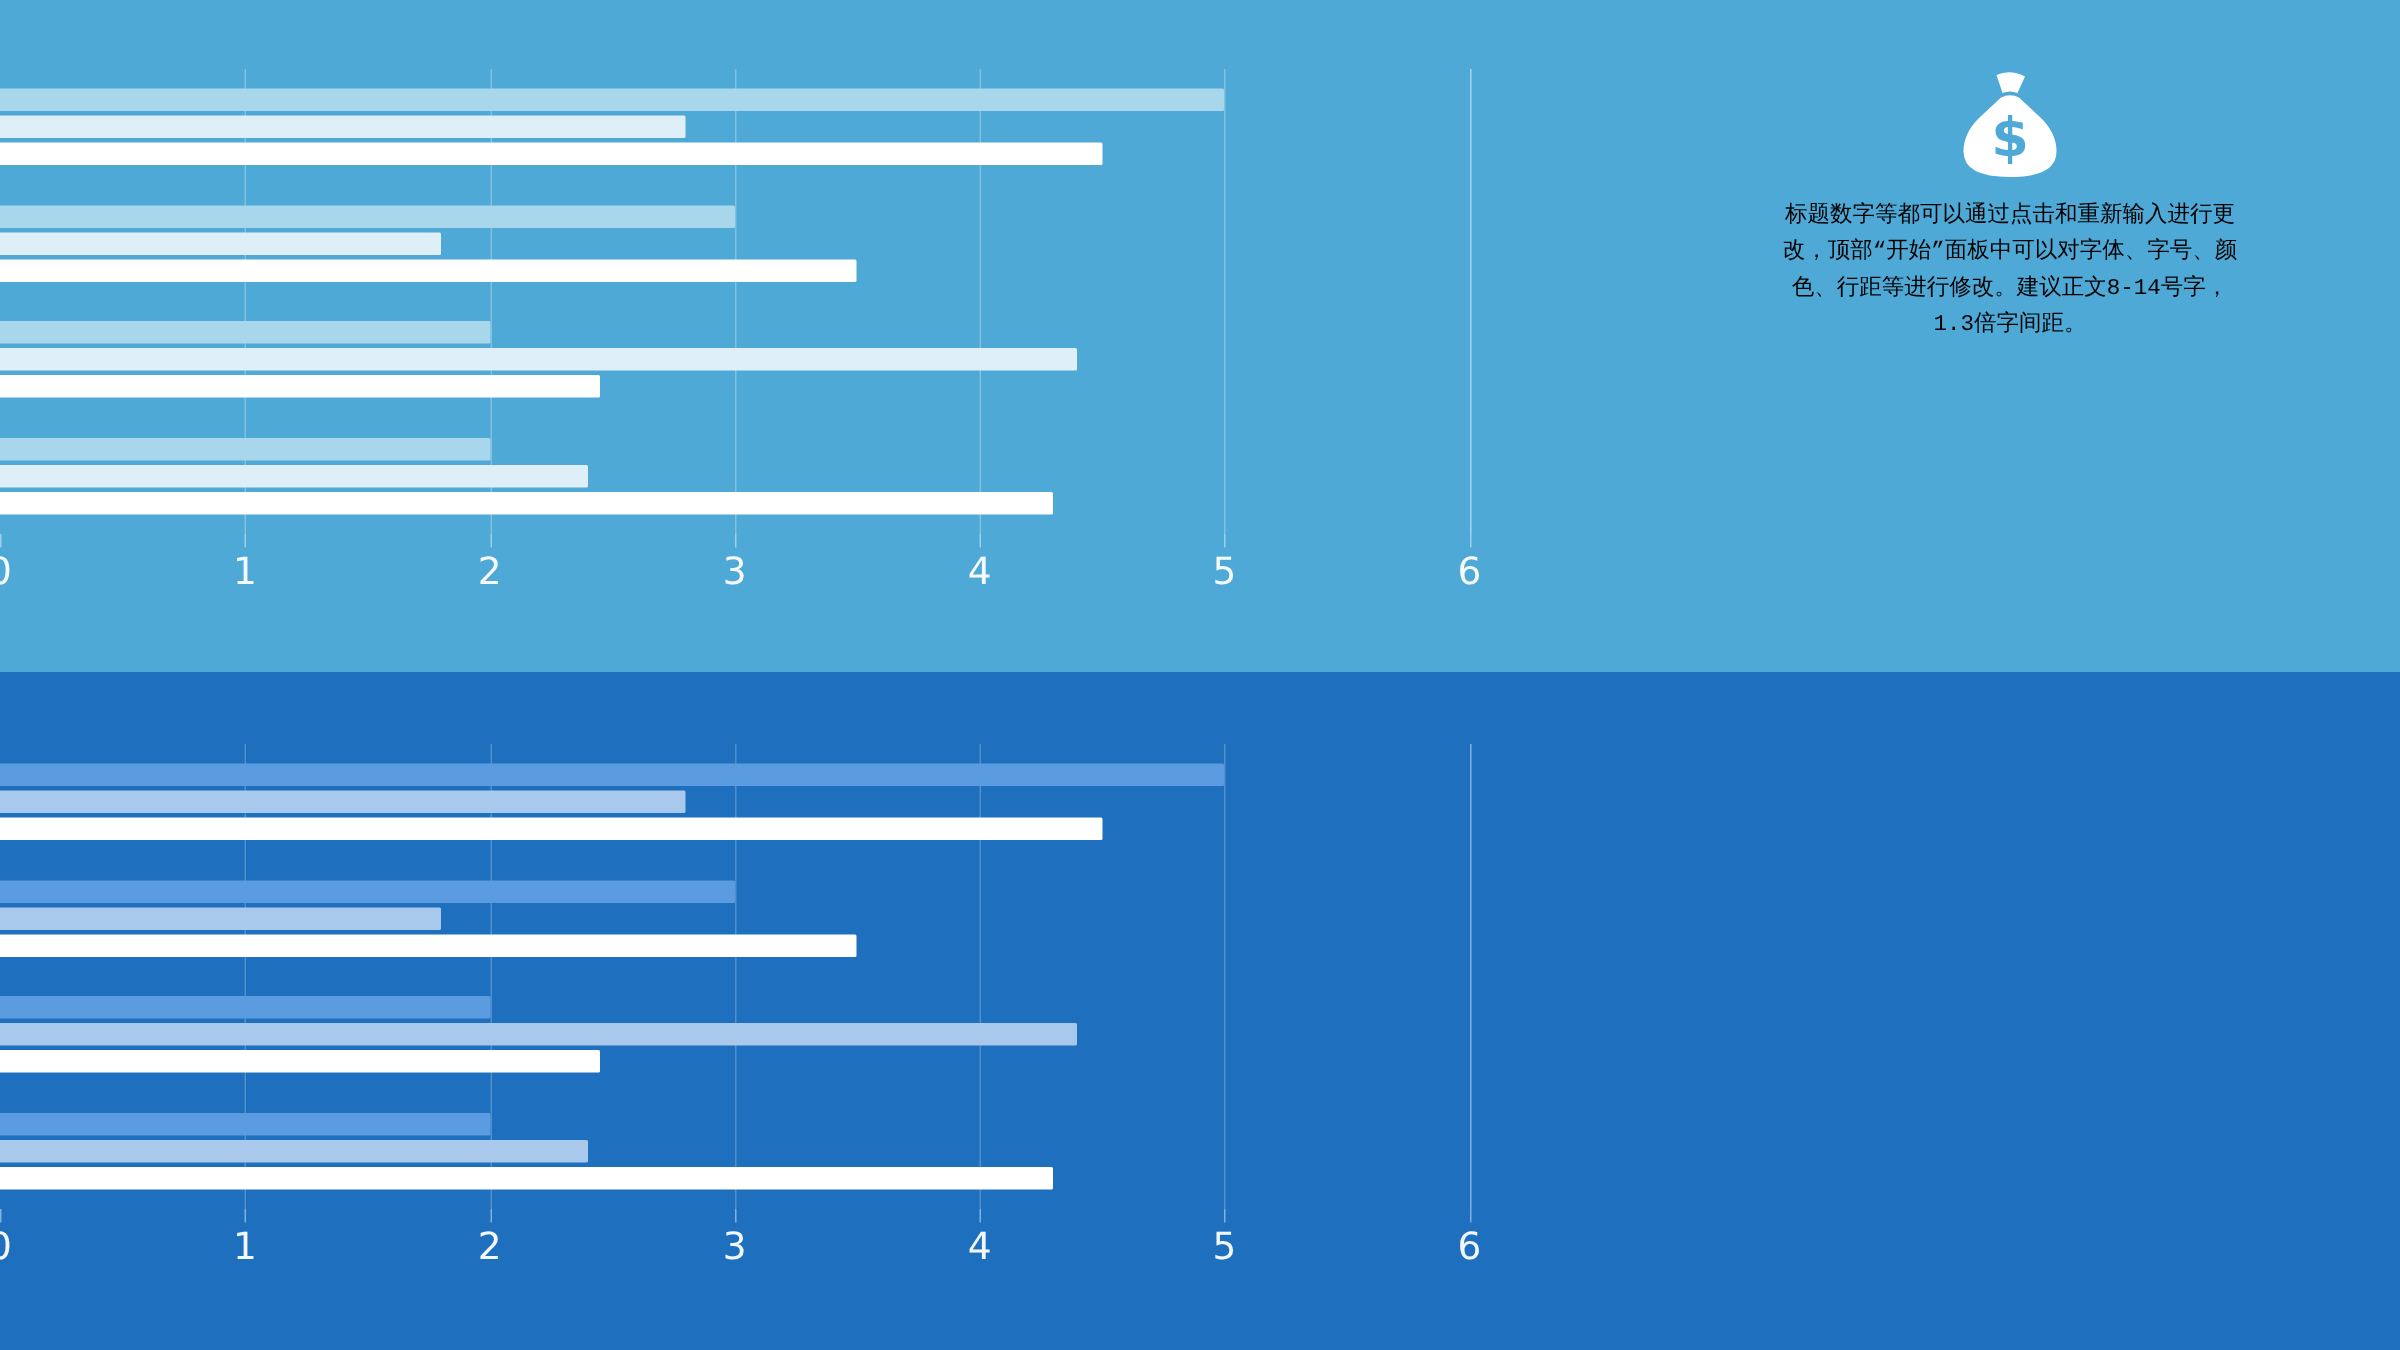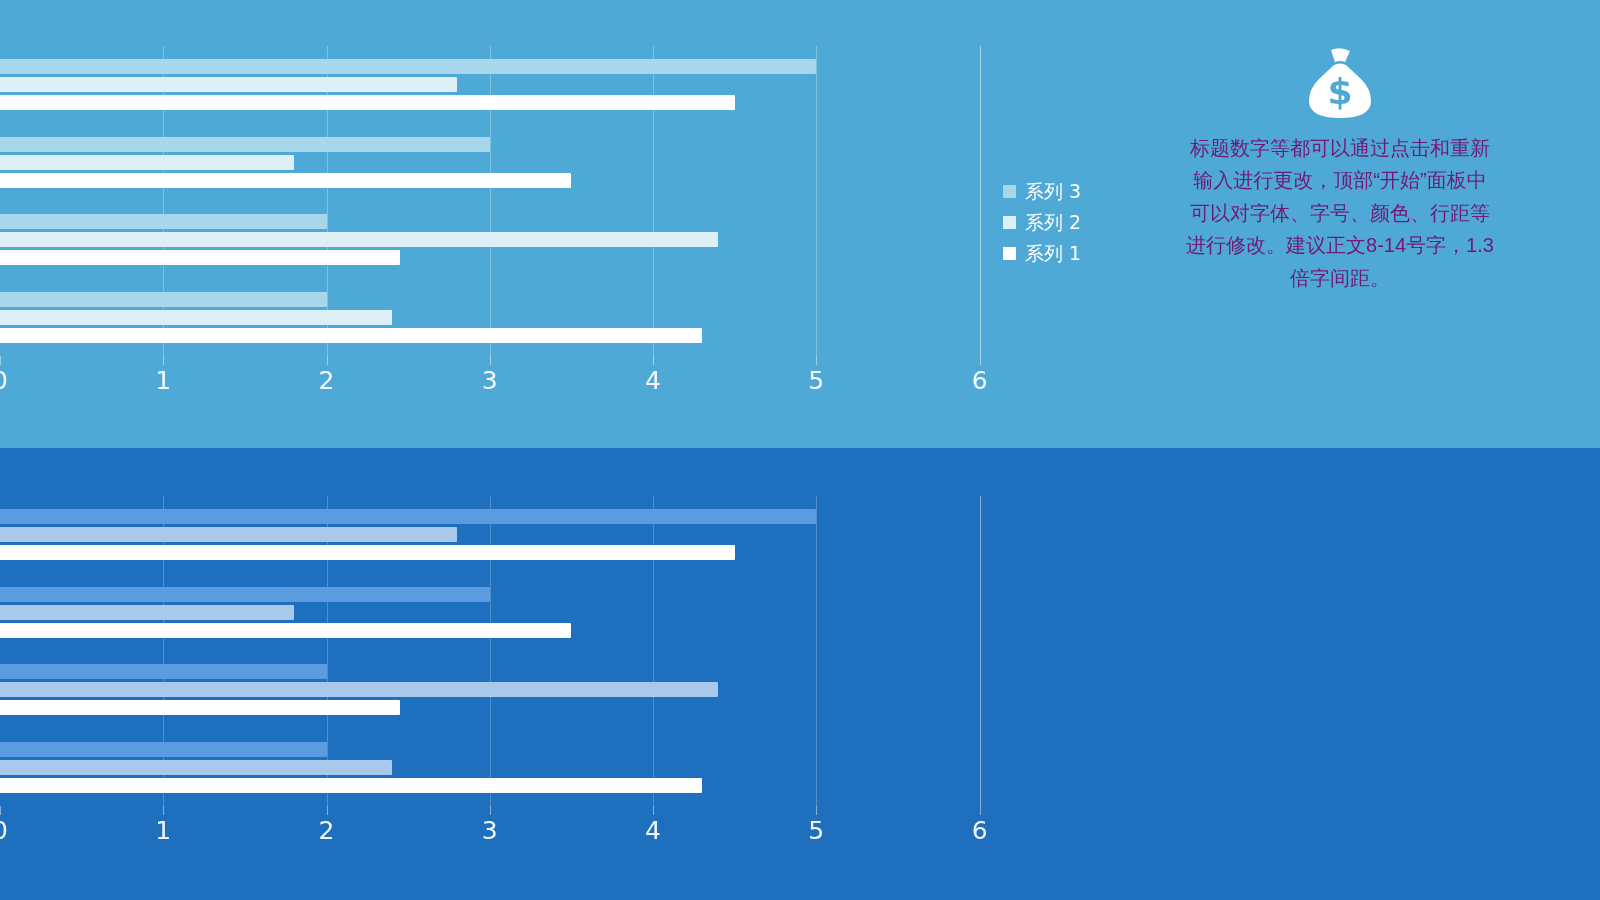--- a/index.html
+++ b/index.html
@@ -66,22 +66,22 @@
   .panel.top    .textblock { left:1175px; top:40px; }
 
   .icon-wrap { height:92px; display:flex; align-items:center; justify-content:center; }
 
   .block-title {
     font-size:27px; font-weight:bold; color:#ffffff; letter-spacing:1px;
     margin-bottom:14px; line-height:1.2;
     font-family:"DejaVu Sans","Liberation Sans",sans-serif;
   }
   .block-body {
-    font-size:20px; color:#701a75; line-height:1.62; padding:0 10px;
-    font-family:Liberation Sans, sans-serif;
+    font-size:15px; color:#000000; line-height:1.62; padding:0 10px;
+    font-family:Liberation Mono, monospace;
   }
 </style>
 </head>
 <body>
 
 <div class="slide">
 
   <div class="panel top">
 
     <div class="chart-area">
@@ -126,34 +126,20 @@
           <div class="ticklabel" style="left: 653.061px;">4</div>
           <div class="tickmark" style="left: 816.327px;"></div>
           <div class="ticklabel" style="left: 816.327px;">5</div>
           <div class="tickmark" style="left: 979.592px;"></div>
           <div class="ticklabel" style="left: 979.592px;">6</div>
         </div>
     </div>
 
     <div class="legend-rule"></div>
 
-    <div class="legend">
-      <div class="legend-row">
-        <span class="swatch"></span>
-        <span class="legend-label">系列 3</span>
-      </div>
-      <div class="legend-row">
-        <span class="swatch"></span>
-        <span class="legend-label">系列 2</span>
-      </div>
-      <div class="legend-row">
-        <span class="swatch"></span>
-        <span class="legend-label">系列 1</span>
-      </div>
-    </div>
 
     <div class="textblock">
       <div class="icon-wrap">
         <svg width="78" height="80" viewBox="0 0 78 80" aria-hidden="true">
           <path d="M30 4 Q39 0 49 5 L44 16 Q39 14 34 16 Z" fill="#ffffff"></path>
           <path d="M33 19 Q39 16 45 19 L60 33 Q70 43 70 55 Q70 72 39 72 Q8 72 8 55 Q8 43 18 33 Z" fill="#ffffff"></path>
           <text x="39" y="58" font-size="36" font-weight="bold" text-anchor="middle" fill="#4FA9D6" font-family="DejaVu Sans, sans-serif">$</text>
         </svg>
       </div>
       <div class="block-body">标题数字等都可以通过点击和重新输入进行更改，顶部“开始”面板中可以对字体、字号、颜色、行距等进行修改。建议正文8-14号字，1.3倍字间距。</div>

